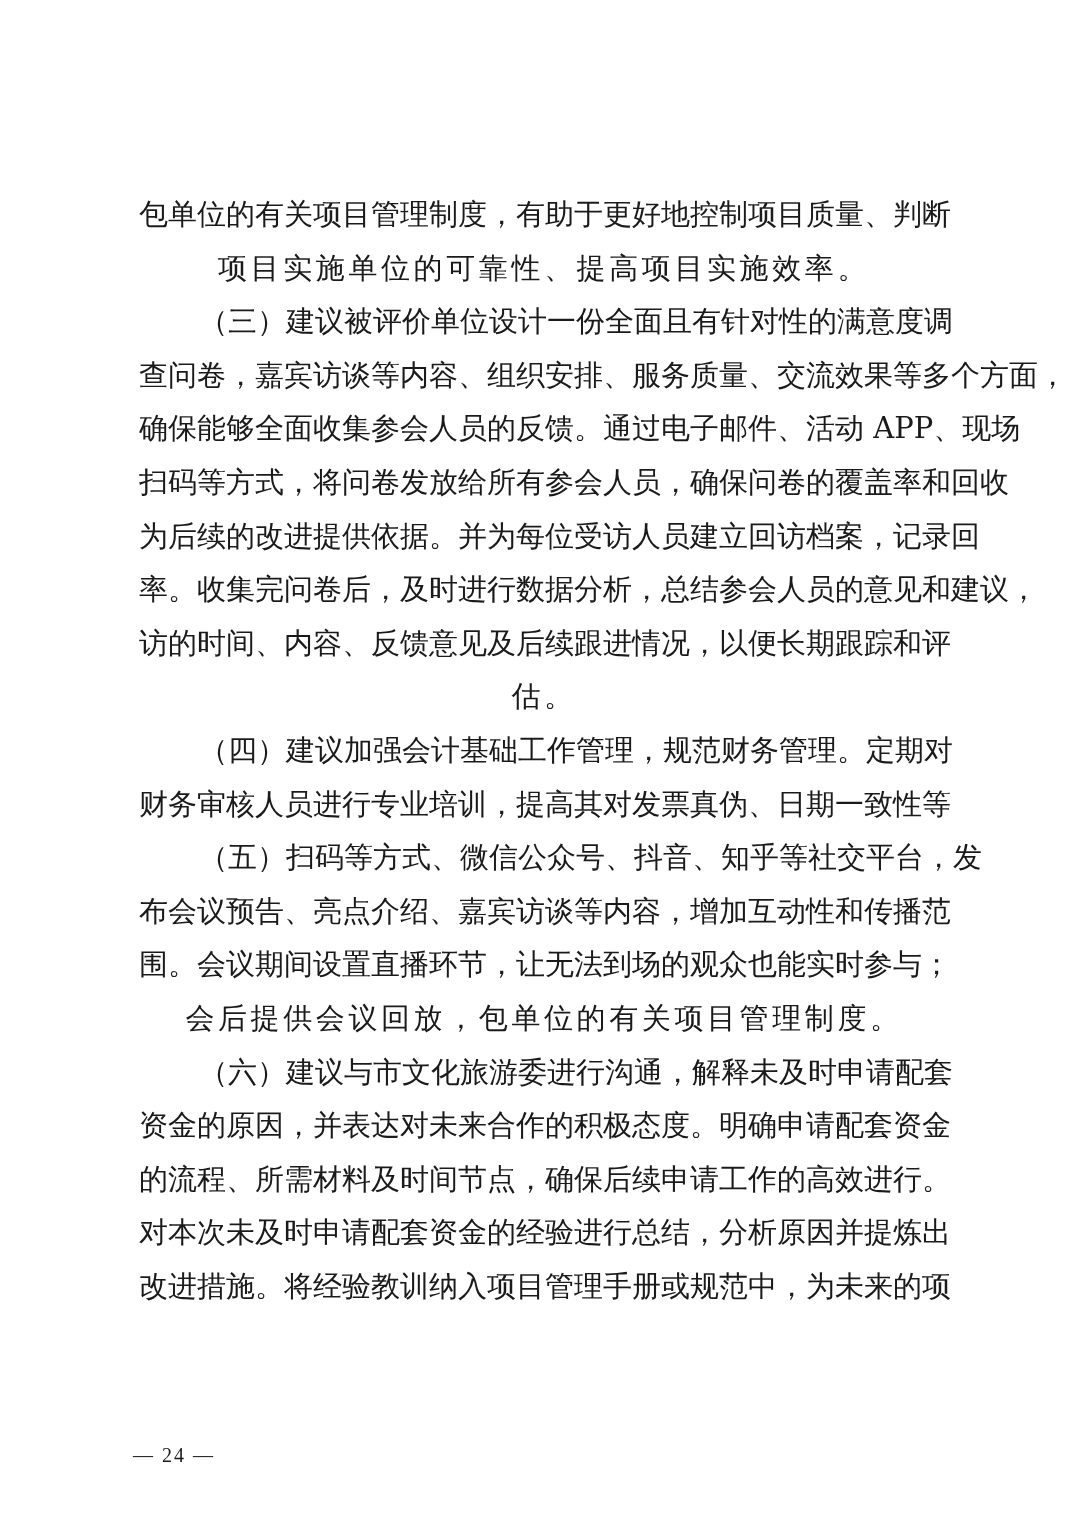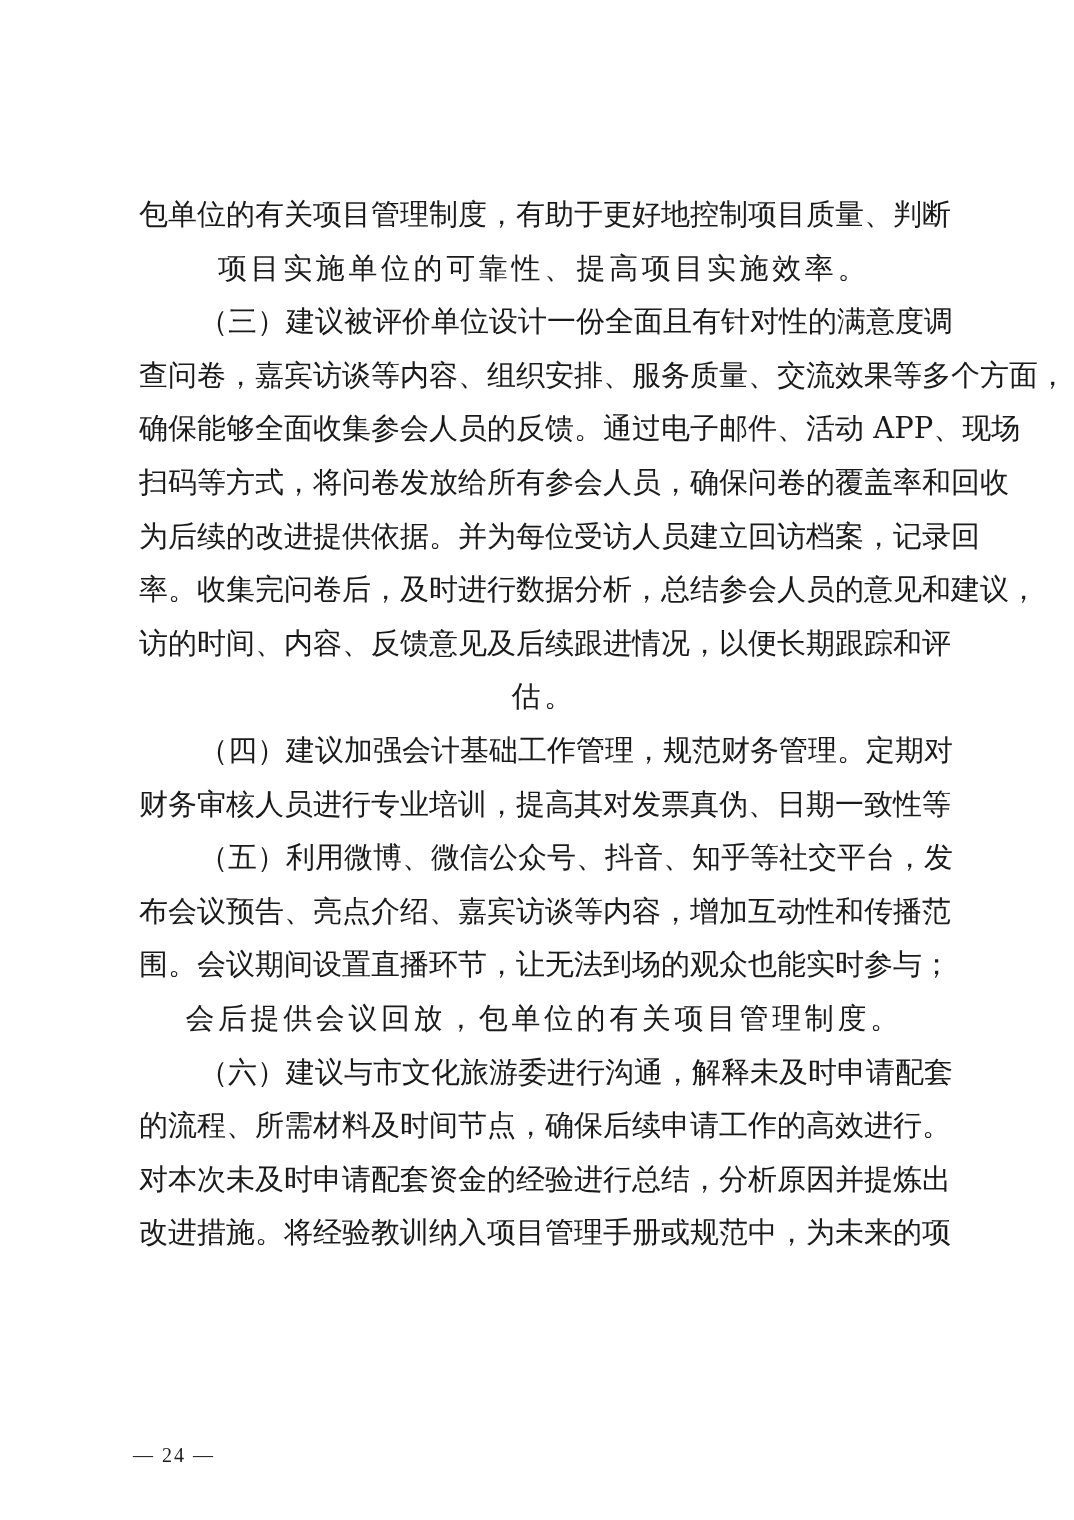--- a/index.html
+++ b/index.html
@@ -28,25 +28,26 @@
     <div class="line justify">确保能够全面收集参会人员的反馈。通过电子邮件、活动 APP、现场</div>
     <div class="line justify">扫码等方式，将问卷发放给所有参会人员，确保问卷的覆盖率和回收</div>
     <div class="line justify">为后续的改进提供依据。并为每位受访人员建立回访档案，记录回</div>
     <div class="line justify">率。收集完问卷后，及时进行数据分析，总结参会人员的意见和建议，</div>
     <div class="line justify">访的时间、内容、反馈意见及后续跟进情况，以便长期跟踪和评</div>
     <div class="line">估。</div>
 
     <div class="line justify indent">（四）建议加强会计基础工作管理，规范财务管理。定期对</div>
     <div class="line justify">财务审核人员进行专业培训，提高其对发票真伪、日期一致性等</div>
 
-    <div class="line justify indent">（五）利用微博、微信公众号、抖音、知乎等社交平台，发</div>
+    <div class="line justify indent">（五）扫码等方式、微信公众号、抖音、知乎等社交平台，发</div>
     <div class="line justify">布会议预告、亮点介绍、嘉宾访谈等内容，增加互动性和传播范</div>
     <div class="line justify">围。会议期间设置直播环节，让无法到场的观众也能实时参与；</div>
     <div class="line">会后提供会议回放，包单位的有关项目管理制度。</div>
 
     <div class="line justify indent">（六）建议与市文化旅游委进行沟通，解释未及时申请配套</div>
+    <div class="line justify">资金的原因，并表达对未来合作的积极态度。明确申请配套资金</div>
     <div class="line justify">的流程、所需材料及时间节点，确保后续申请工作的高效进行。</div>
     <div class="line justify">对本次未及时申请配套资金的经验进行总结，分析原因并提炼出</div>
     <div class="line justify">改进措施。将经验教训纳入项目管理手册或规范中，为未来的项</div>
   </div>
 
   <div class="page-number">— 24 —</div>
 </div>
 
 </body></html>

